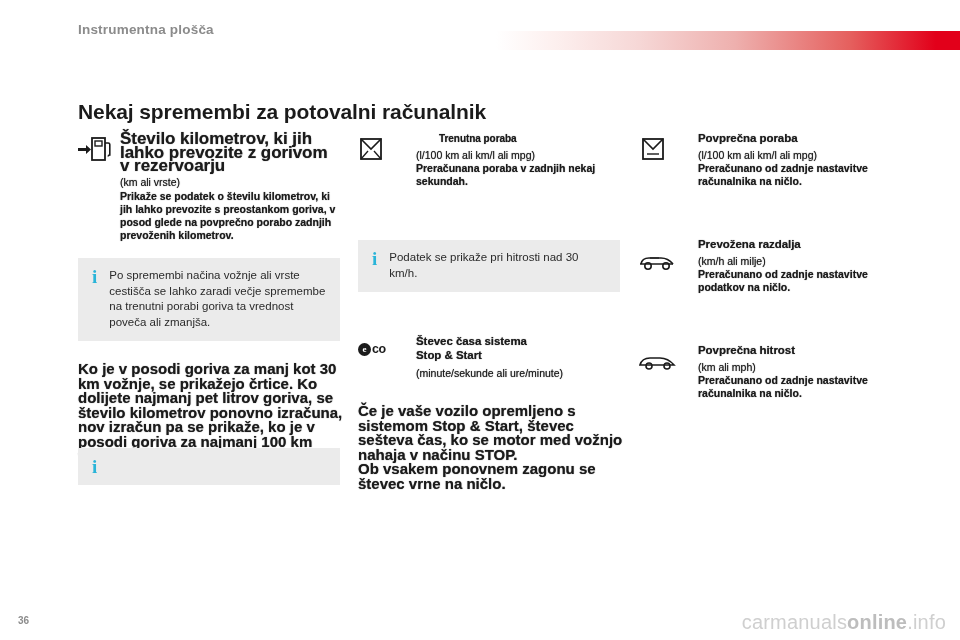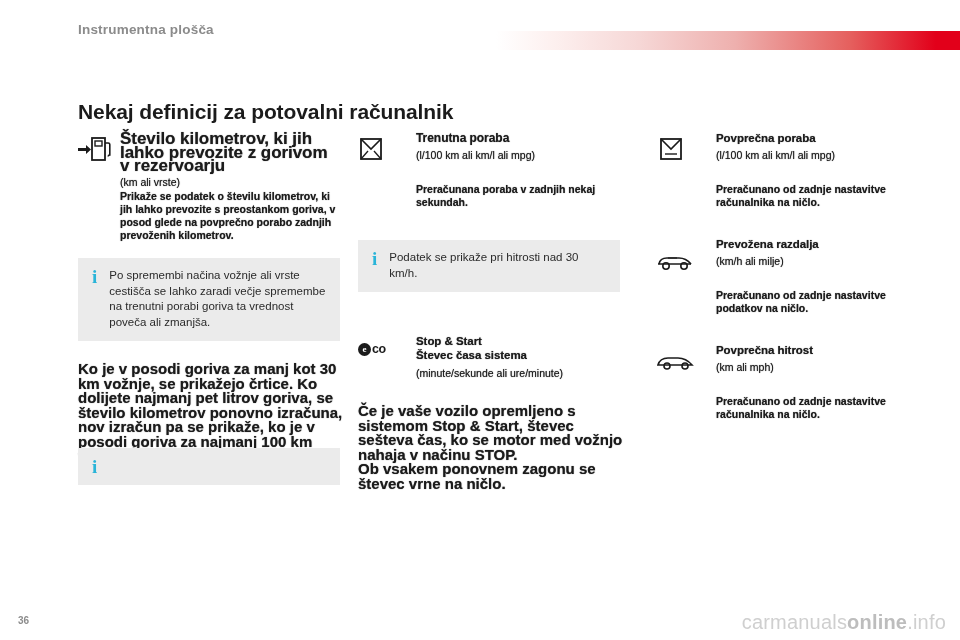--- a/index.html
+++ b/index.html
@@ -48,21 +48,20 @@
     line-height:13.5px;
     letter-spacing:-0.05px;
   }
   .entry-unit {
     font-size:10.5px; font-weight:normal; color:#1b1b1b;
     line-height:13px; margin-top:3px;
   }
   .entry-desc {
     font-size:10.5px; font-weight:bold; color:#1b1b1b;
     line-height:13px;
-    margin-top:21px;
   }
 
   
   .soft { text-shadow:0 0 0.9px rgba(27,27,27,0.75); }
 
   
   .infobox {
     position:absolute;
     background:#ebebeb;
     padding:10px 12px 11px 14px;
@@ -113,21 +112,21 @@
   .eco-word { font-size:12.5px; font-weight:bold; color:#1b1b1b; letter-spacing:-0.4px;}
 </style>
 </head>
 <body>
 
 <div class="topbar">
   <div class="topbar-label">Instrumentna plošča</div>
   <div class="topbar-gradient"></div>
 </div>
 
-<div class="page-title">Nekaj definicij za potovalni računalnik</div>
+<div class="page-title">Nekaj spremembi za potovalni računalnik</div>
 
 <div class="col" style="left:78px; top:132px; width:262px;">
 
   <div style="position:relative; min-height:96px;">
     <div class="entry-icon" style="left:0; top:4px; width:34px; height:26px;">
       <svg width="34" height="26" viewBox="0 0 34 26">
 
         <path d="M0 12 h8 v-3 l5 4.5 -5 4.5 v-3 H0 z" fill="#1b1b1b"></path>
 
         <rect x="14" y="2" width="13" height="22" fill="none" stroke="#1b1b1b" stroke-width="1.8"></rect>
@@ -159,52 +158,52 @@
   <div style="position:relative; min-height:80px;">
     <div class="entry-icon" style="left:0; top:4px; width:26px; height:26px;">
       <svg width="26" height="26" viewBox="0 0 26 26">
         <rect x="3" y="3" width="20" height="20" fill="none" stroke="#1b1b1b" stroke-width="1.8"></rect>
         <path d="M3 3 L13 13 L23 3" fill="none" stroke="#1b1b1b" stroke-width="1.6"></path>
         <path d="M3 23 L10 15" fill="none" stroke="#1b1b1b" stroke-width="1.4"></path>
         <path d="M23 23 L16 15" fill="none" stroke="#1b1b1b" stroke-width="1.4"></path>
       </svg>
     </div>
     <div style="margin-left:58px;">
-      <div class="entry-head soft" style="font-size:12px;">Trenutna poraba</div>
+      <div class="entry-head soft" style="font-size:10px;margin-left:23px;">Trenutna poraba</div>
       <div class="entry-unit soft">(l/100 km ali km/l ali mpg)</div>
       <div class="entry-desc soft">Preračunana poraba v zadnjih nekaj sekundah.</div>
     </div>
   </div>
 </div>
 
 <div class="infobox" style="left:358px; top:240px; width:262px;">
   <div class="info-i">i</div>
   <div class="info-text">Podatek se prikaže pri hitrosti nad 30 km/h.</div>
 </div>
 
 <div class="col" style="left:358px; top:335px; width:268px;">
   <div style="position:relative; min-height:60px;">
     <div class="entry-icon" style="left:0; top:7px;">
       <div class="eco-badge">
         <span class="eco-dot">e</span>
         <span class="eco-word">co</span>
       </div>
     </div>
     <div style="margin-left:58px;">
+      <div class="entry-head soft" style="font-size:11.5px;">Števec časa sistema</div>
       <div class="entry-head soft" style="font-size:11.5px;">Stop &amp; Start</div>
-      <div class="entry-head soft" style="font-size:11.5px;">Števec časa sistema</div>
       <div class="entry-unit soft" style="margin-top:5px;">(minute/sekunde ali ure/minute)</div>
     </div>
   </div>
 </div>
 
 <div class="para soft" style="left:358px; top:404px; width:268px; white-space:pre-line;">Če je vaše vozilo opremljeno s sistemom Stop &amp; Start, števec seštevа čas, ko se motor med vožnjo nahaja v načinu STOP.
 Ob vsakem ponovnem zagonu se števec vrne na ničlo.</div>
 
-<div class="col" style="left:658px; top:132px; width:252px;">
+<div class="col" style="left:640px; top:132px; width:252px;">
 
   <div style="position:relative; min-height:88px;">
     <div class="entry-icon" style="left:0; top:4px; width:26px; height:26px;">
       <svg width="26" height="26" viewBox="0 0 26 26">
         <rect x="3" y="3" width="20" height="20" fill="none" stroke="#1b1b1b" stroke-width="1.8"></rect>
         <path d="M3 3 L13 13 L23 3" fill="none" stroke="#1b1b1b" stroke-width="1.6"></path>
         <path d="M7 18 h12" stroke="#1b1b1b" stroke-width="1.4"></path>
       </svg>
     </div>
     <div style="margin-left:58px;">

